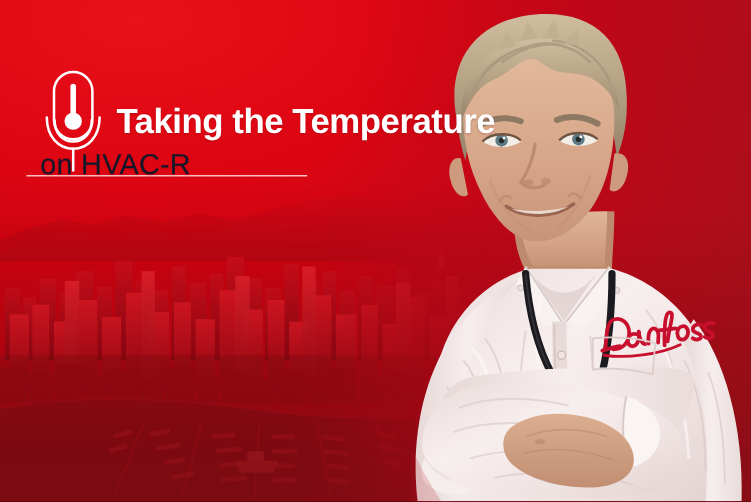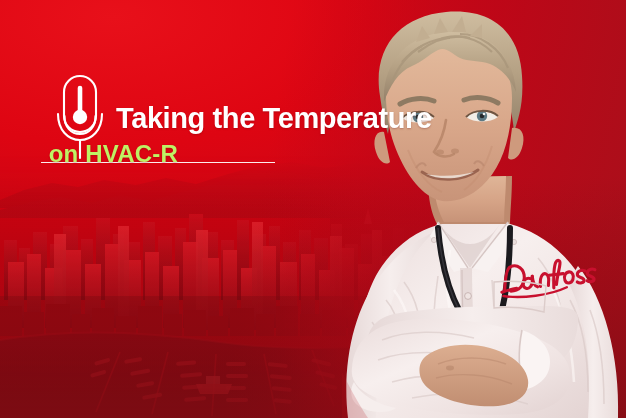--- a/index.html
+++ b/index.html
@@ -45,40 +45,40 @@
   .city svg { display:block; width:430px; height:262px; }
 
   
   .person {
     position:absolute; right:-6px; bottom:0;
     width:290px; height:418px;
   }
   .person svg { display:block; width:290px; height:418px; }
 
   
-  .lockup { position:absolute; left:0; top:16px; width:400px; height:170px; z-index:20;margin-left:19px; }
+  .lockup { position:absolute; left:0; top:0; width:400px; height:170px; z-index:20; }
 
   .mic-icon { position:absolute; left:30px; top:58px; width:62px; height:92px; }
   .mic-icon svg { display:block; width:62px; height:92px; }
 
   .title-main {
     position:absolute; left:97px; top:88px;
     color:#fff;
     font-size:29px;
     font-weight:bold;
     letter-spacing:-0.4px;
     line-height:1;
     white-space:nowrap;
     text-shadow:0 1px 2px rgba(90,0,6,.28);
   }
   .title-sub {
     position:absolute; right:241px; top:126px;
-    color:#bef264;
+    color:#0f172a;
     font-size:24px;
-    font-weight:700;
+    font-weight:400;
     letter-spacing:.2px;
     line-height:1;
     white-space:nowrap;
     text-shadow:0 1px 2px rgba(90,0,6,.25);
   }
   .rule {
     position:absolute;
     left:22px; top:146px;
     width:234px; height:1px;
     background:rgba(255,255,255,.93);

